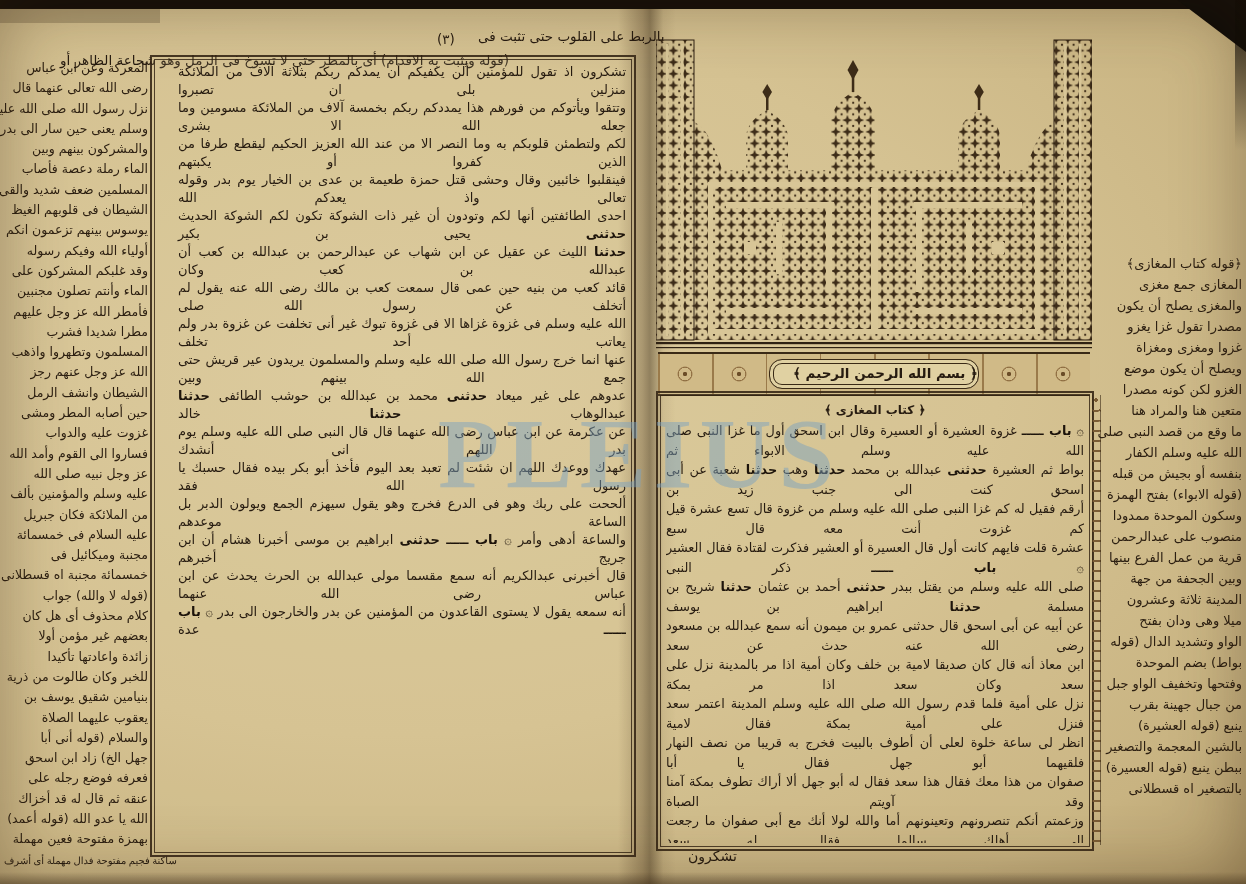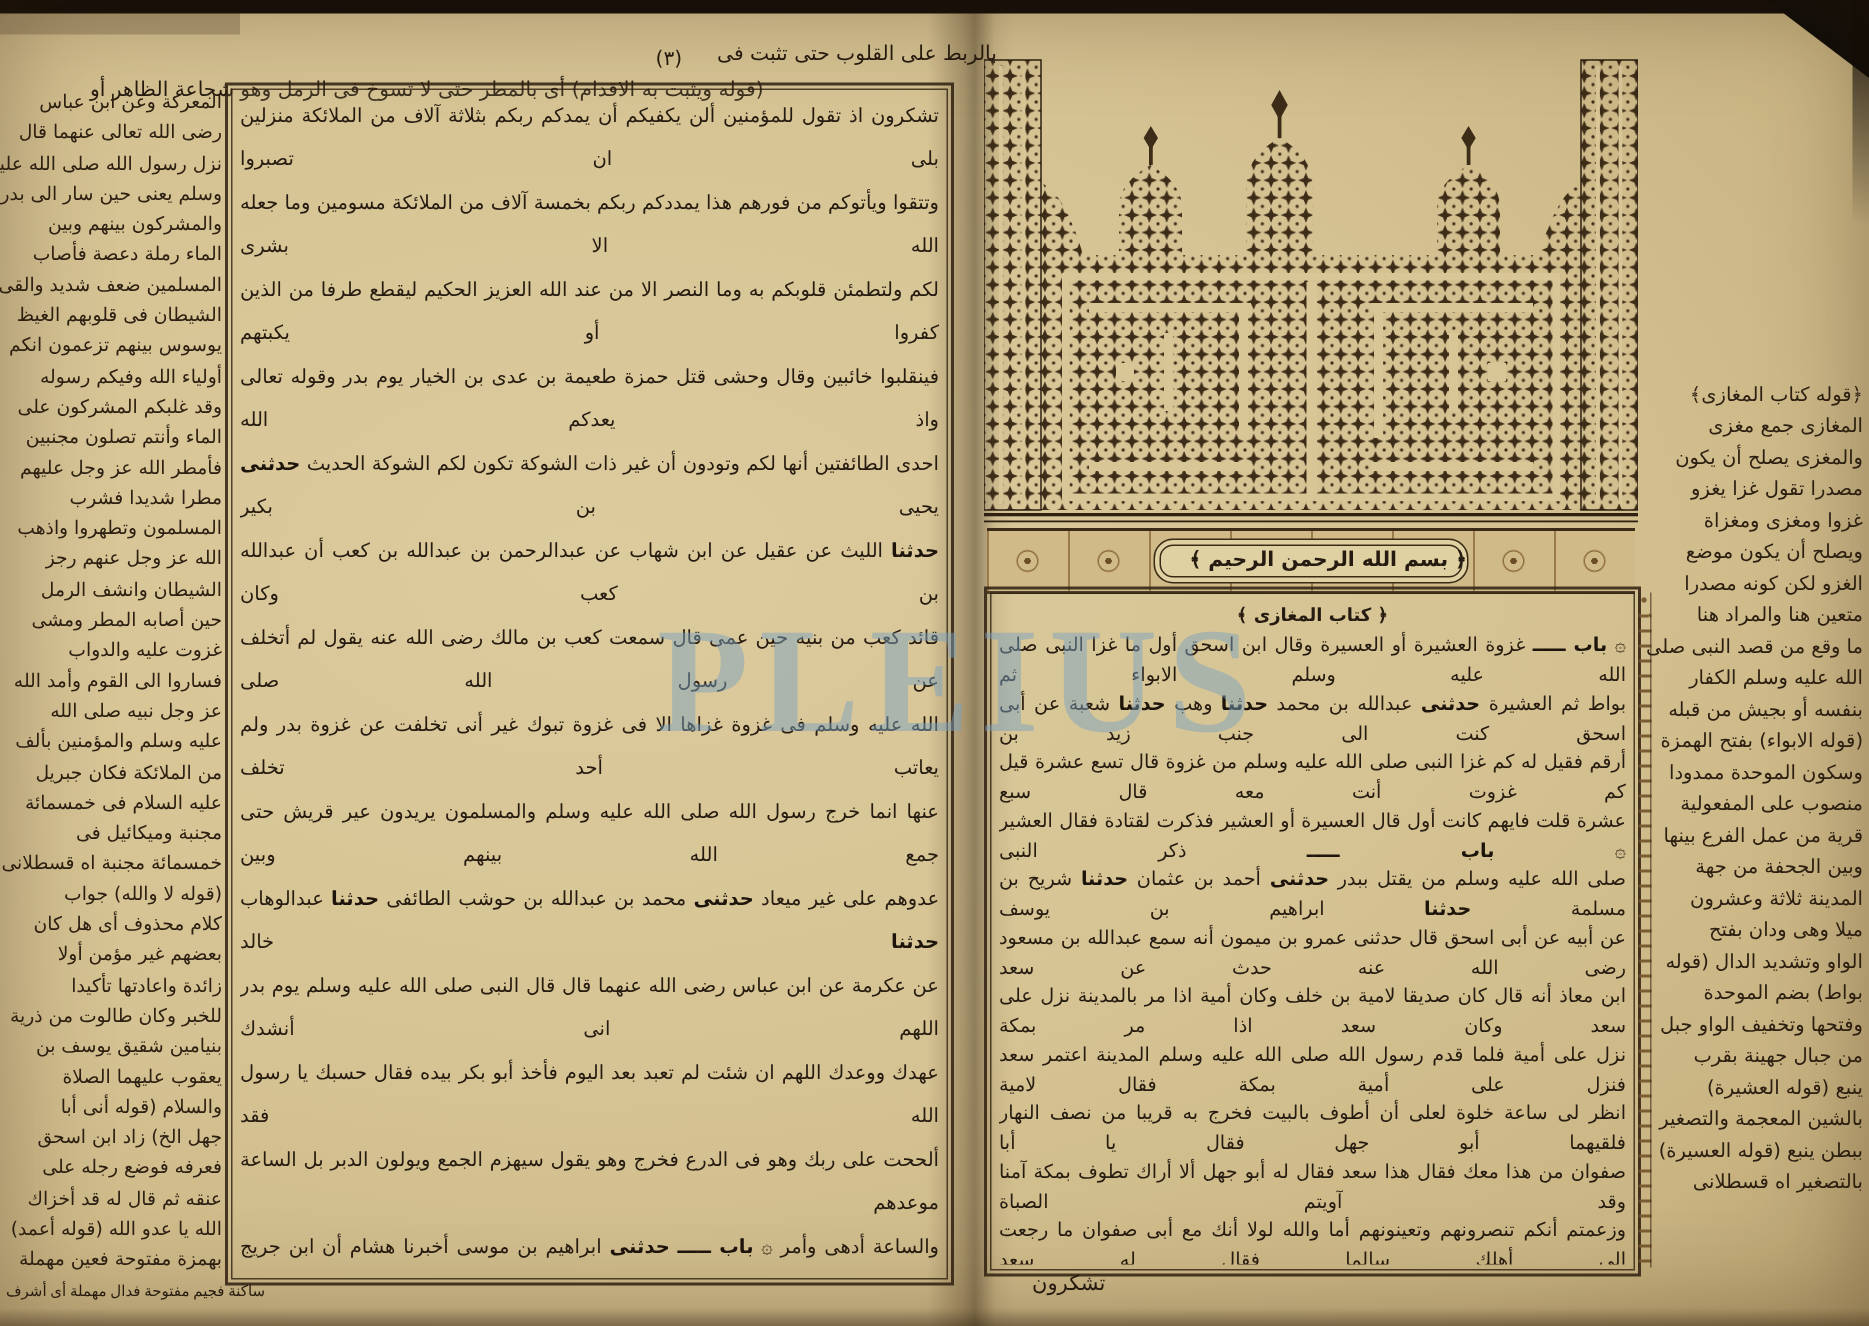--- a/index.html
+++ b/index.html
@@ -21,21 +21,21 @@
          background:linear-gradient(0deg,rgba(40,26,10,.4),rgba(40,26,10,0));}
 
   .ar{direction:rtl;color:#261b10;}
   .hdr{position:absolute;font-size:13.5px;white-space:nowrap;}
   .line{ text-align:justify; text-align-last:justify; }
   .bline b{font-weight:700;color:#1d140b;}
 
   .frame{position:absolute;border:2px solid rgba(46,31,15,.85);background:rgba(224,206,160,.12);}
   .frame::before{content:"";position:absolute;inset:2px;border:1px solid rgba(46,31,15,.8);pointer-events:none;}
   .body-text{position:absolute;inset:6px 8px;overflow:hidden;}
-  .left-body .line{font-size:13px;line-height:29px;}
+  .left-body .line{font-size:13px;line-height:18px;margin-left:18px;}
   .right-body .line{font-size:12.8px;line-height:19.5px;}
   .kitab{ text-align:center;font-size:12px;font-weight:700;line-height:22px;text-align-last:center;}
 
   .margin-col{position:absolute;}
   .margin-col .line{font-size:12.5px;text-align:right;text-align-last:right;white-space:nowrap;color:#2d2012;}
   .lmargin .line{line-height:20.3px;}
   .rmargin .line{line-height:21px;font-size:13px;}
 
   .footer-line{position:absolute;font-size:10px;white-space:nowrap;font-family:Liberation Serif, serif;}
   .catchword{position:absolute;font-size:14px;}
@@ -231,21 +231,21 @@
       <div class="line">مصدرا تقول غزا يغزو</div>
       <div class="line">غزوا ومغزى ومغزاة</div>
       <div class="line">ويصلح أن يكون موضع</div>
       <div class="line">الغزو لكن كونه مصدرا</div>
       <div class="line">متعين هنا والمراد هنا</div>
       <div class="line">ما وقع من قصد النبى صلى</div>
       <div class="line">الله عليه وسلم الكفار</div>
       <div class="line">بنفسه أو بجيش من قبله</div>
       <div class="line">(قوله الابواء) بفتح الهمزة</div>
       <div class="line">وسكون الموحدة ممدودا</div>
-      <div class="line">منصوب على المفعولية</div>
+      <div class="line">منصوب على عبدالرحمن</div>
       <div class="line">قرية من عمل الفرع بينها</div>
       <div class="line">وبين الجحفة من جهة</div>
       <div class="line">المدينة ثلاثة وعشرون</div>
       <div class="line">ميلا وهى ودان بفتح</div>
       <div class="line">الواو وتشديد الدال (قوله</div>
       <div class="line">بواط) بضم الموحدة</div>
       <div class="line">وفتحها وتخفيف الواو جبل</div>
       <div class="line">من جبال جهينة بقرب</div>
       <div class="line">ينبع (قوله العشيرة)</div>
       <div class="line">بالشين المعجمة والتصغير</div>

